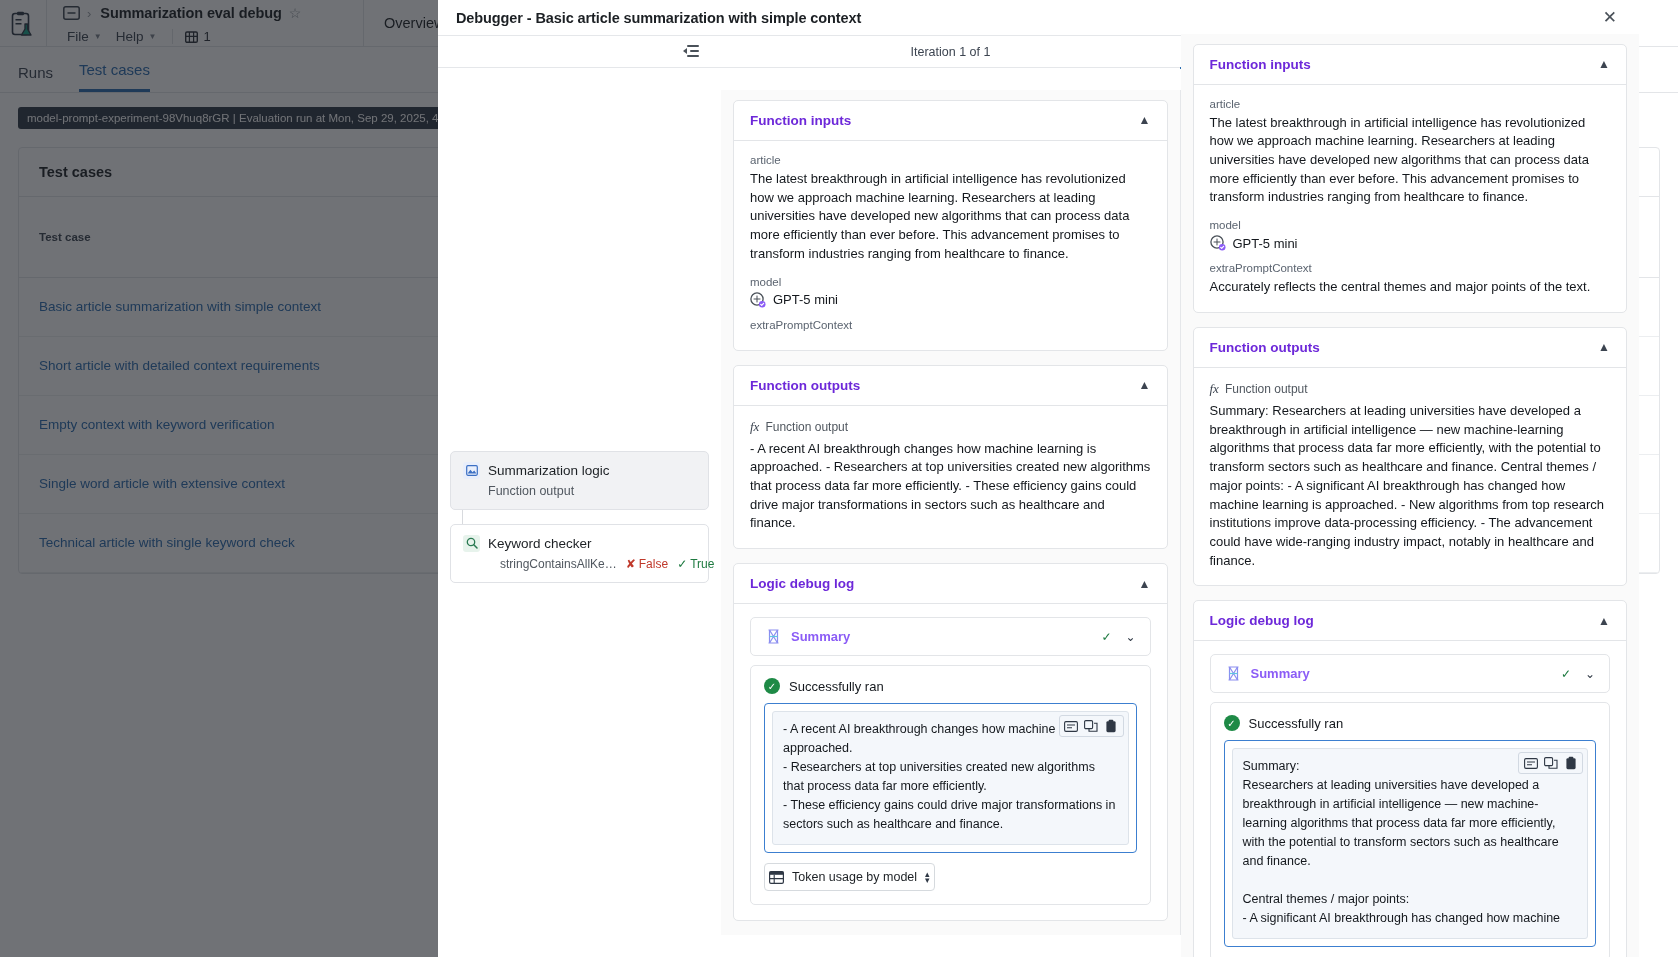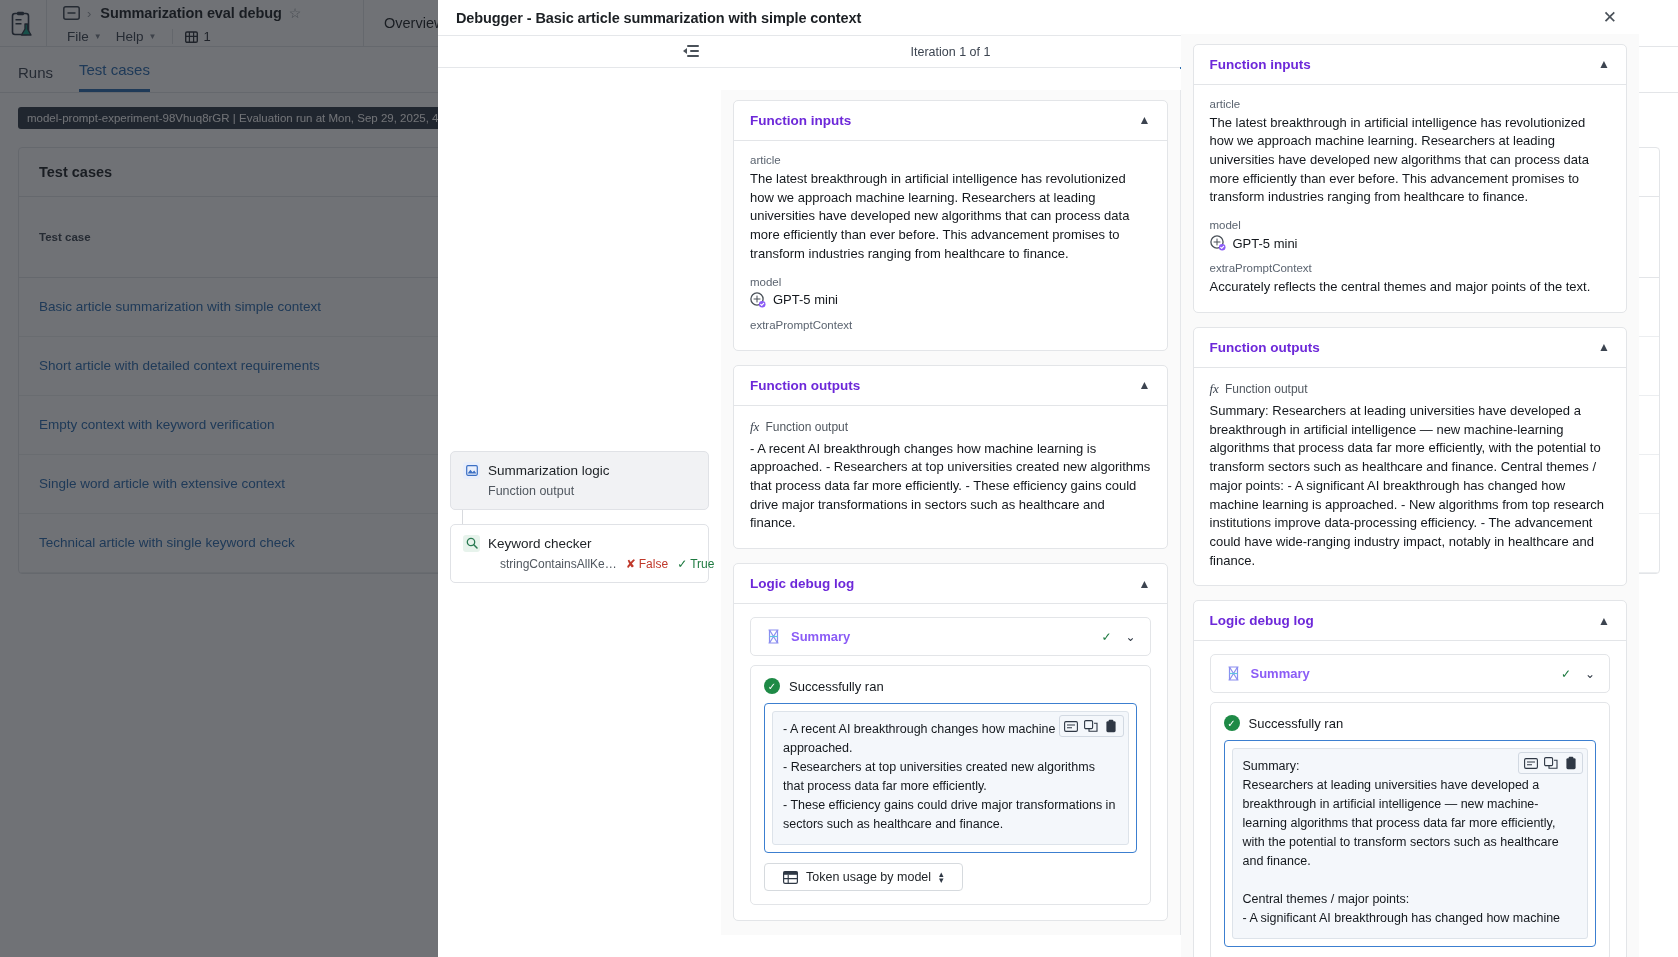--- a/index.html
+++ b/index.html
@@ -116,21 +116,21 @@
   .ran-box { border: 1px solid #e3e5e8; border-radius: 5px; padding: 12px 13px 13px 13px; }
   .ran-row { display: flex; align-items: center; gap: 9px; margin-bottom: 9px; }
   .ok-badge { width: 16px; height: 16px; border-radius: 50%; background: #1e8a46; color: #fff; font-size: 10px; display: flex; align-items: center; justify-content: center; flex: none; }
   .ran-label { font-size: 13px; color: #14181d; }
 
   .code-wrap { border: 1.6px solid #3c7fd0; border-radius: 4px; padding: 7px; position: relative; }
   .code-inner { background: #f4f7fb; border: 1px solid #dde3ea; border-radius: 3px; padding: 8px 10px 10px 10px; font-size: 12.5px; color: #14181d; line-height: 1.52; white-space: pre-wrap; }
   .code-tools { position: absolute; right: 12px; top: 11px; display: flex; align-items: center; gap: 3px; background: #f4f7fb; border: 1px solid #d2d9e2; border-radius: 3px; padding: 2px 3px; }
   .tool-ico { width: 17px; height: 16px; display: flex; align-items: center; justify-content: center; color: #2f3845; }
 
-  .pill-btn { display: inline-flex; align-items: center; gap: 8px; border: 1px solid #d6dade; border-radius: 4px; padding: 6px 18px; font-size: 12.5px; color: #1c2024; background: #fff; margin-top: 10px; }
+  .pill-btn { display: inline-flex; align-items: center; gap: 8px; border: 1px solid #d6dade; border-radius: 4px; padding: 6px 4px; font-size: 12.5px; color: #1c2024; background: #fff; margin-top: 10px; }
   .updown { display: inline-flex; flex-direction: column; line-height: 6px; font-size: 9px; color: #2f3845; }
 
   .showmore { position: absolute; right: 18px; bottom: 6px; display: flex; align-items: center; gap: 7px; font-size: 12.5px; color: #2f3845; }
 
   svg { display: block; }
 </style>
 </head>
 <body>
 
 <div class="app">

